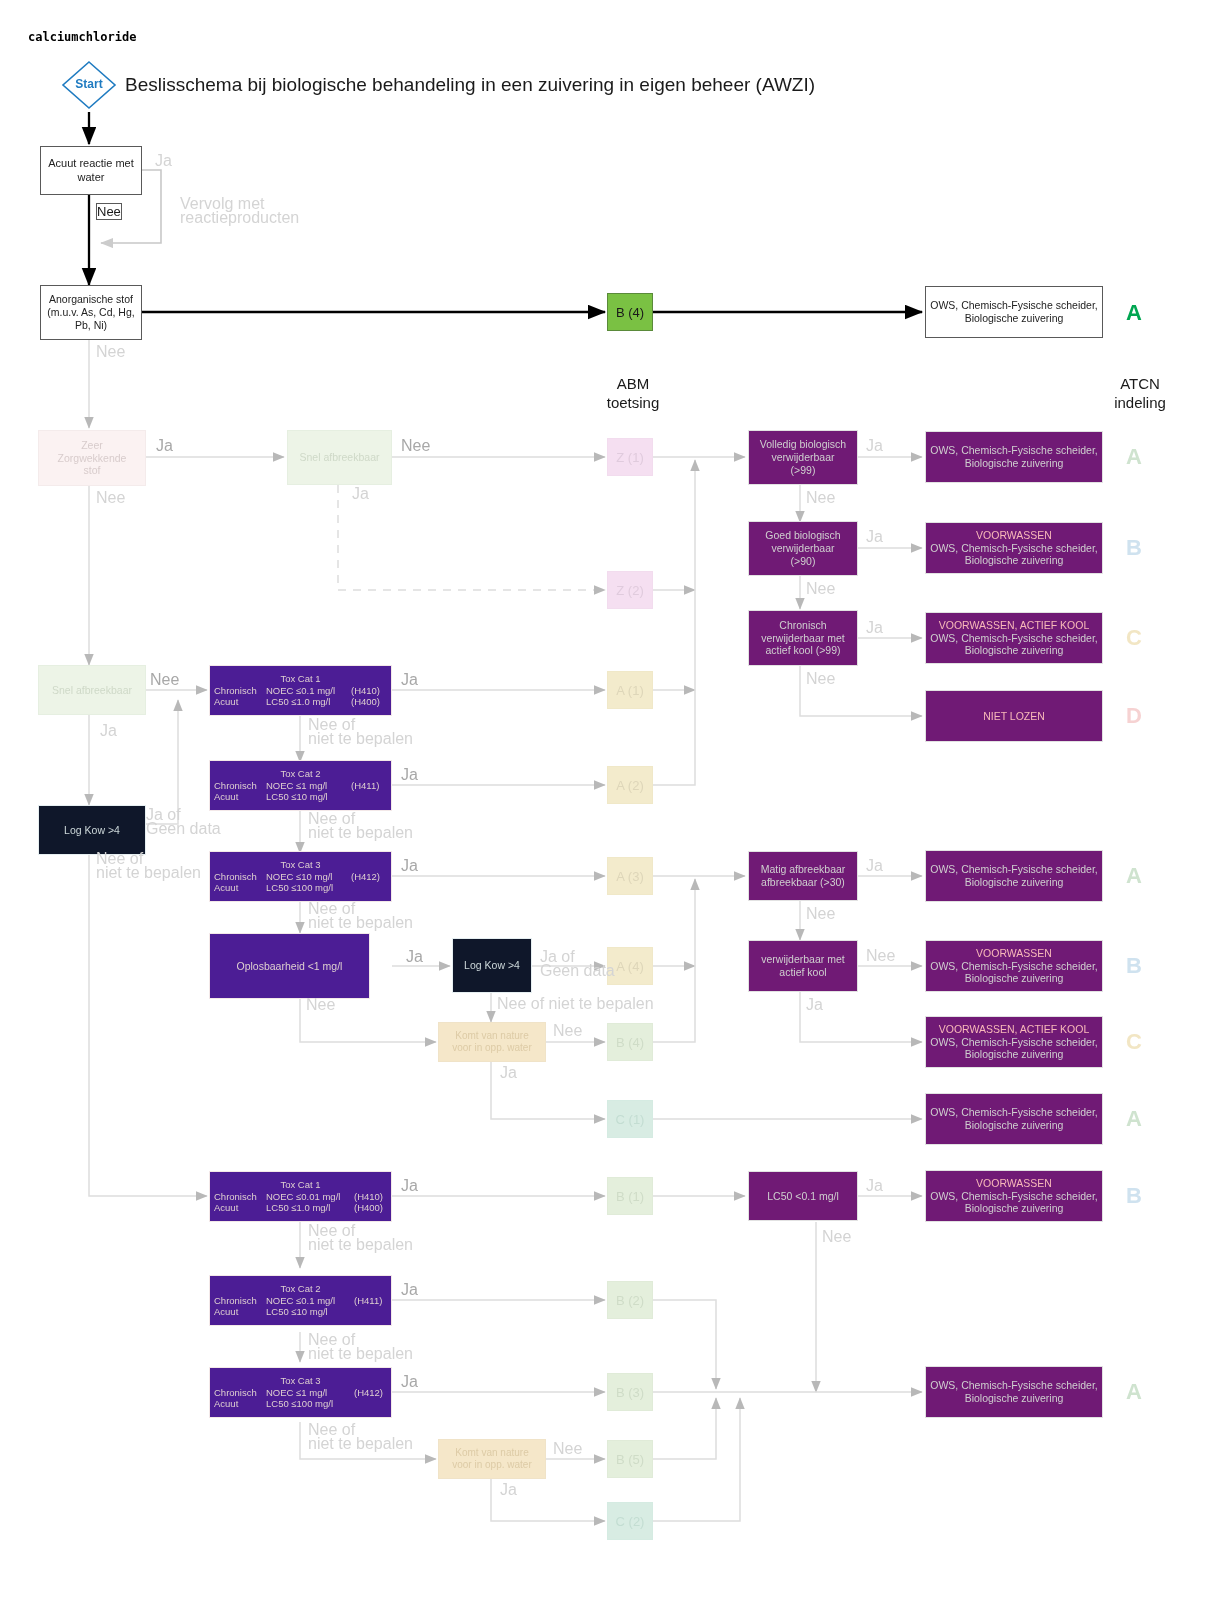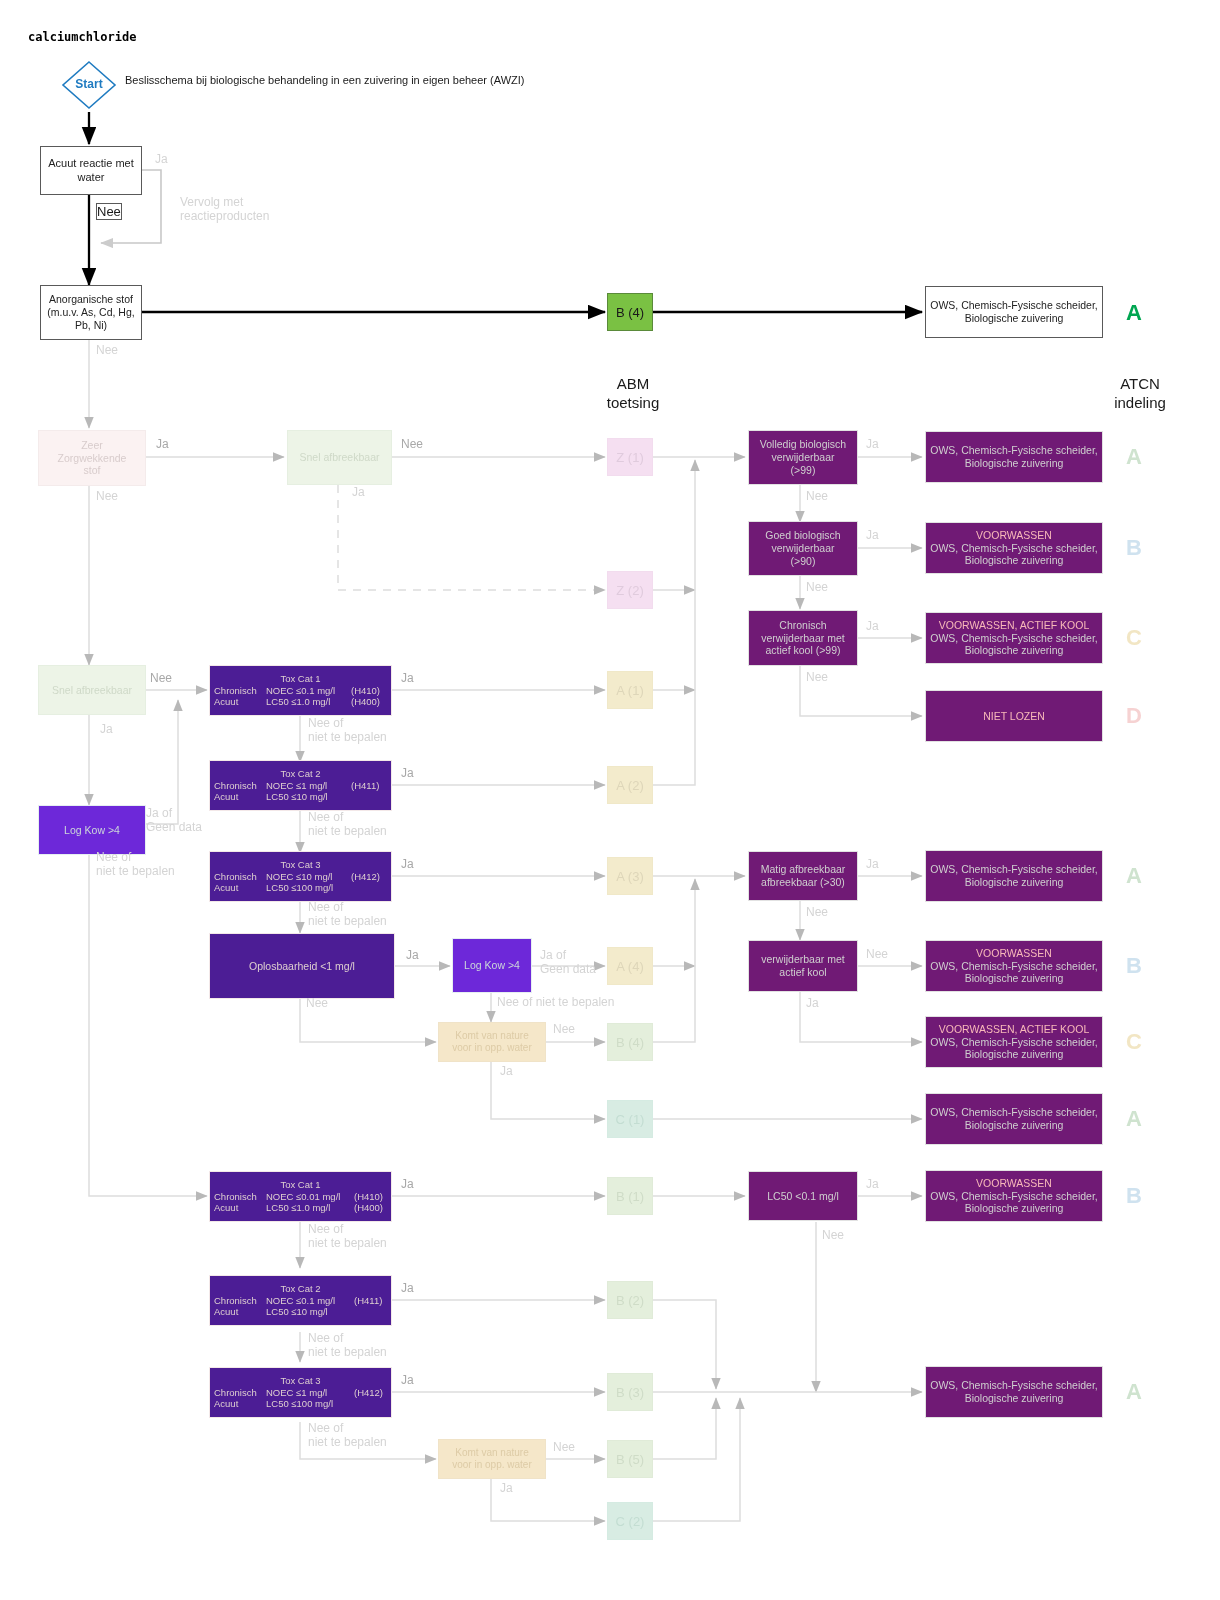--- a/index.html
+++ b/index.html
@@ -7,36 +7,36 @@
   #stage{position:relative;width:1220px;height:1600px;}
   svg#wires{position:absolute;left:0;top:0;width:1220px;height:1600px;pointer-events:none;}
   .node{position:absolute;box-sizing:border-box;display:flex;align-items:center;justify-content:center;
         text-align:center;line-height:1.22;}
   .node .inner{width:100%;padding:0 3px;box-sizing:border-box;}
   .dark{border:1.6px solid #595959;background:#ffffff;color:#222;}
   .faded{border:1px solid #e2e2e2;background:#701a75;color:#cfcfcf;}
   .tox{border:1px solid #f3e8e8;background:#4c1d95;color:#dfd0d0;}
   .zzs{border:1px solid #f4ebeb;background:#fbf2f2;color:#d8cccc;}
   .green-faded{border:1px solid #e6efe1;background:#edf4e7;color:#cfd9c8;}
-  .blue-faded{border:1px solid #e6eff1;background:#6d28d9;color:#ccd7d9;}
+  .blue-faded{border:1px solid #e6eff1;background:#0f172a;color:#ccd7d9;}
   .tan-faded{border:1px solid #f0e3c8;background:#f5e7c9;color:#ddcba6;}
   .badge{position:absolute;box-sizing:border-box;display:flex;align-items:center;justify-content:center;font-size:13px;}
   .b-green-solid{border:1.3px solid #5a8a3a;background:#7ac143;color:#1a1a1a;}
   .b-pink{border:1px solid #f2dcee;background:#f5dff1;color:#e0cbdd;}
   .b-yellow{border:1px solid #f0e8c8;background:#f3ebcc;color:#ded6b9;}
   .b-green{border:1px solid #e0ebd8;background:#e4efdc;color:#cfdcc7;}
   .b-teal{border:1px solid #d5ebe2;background:#d8ece3;color:#c3ddd2;}
-  .lbl{position:absolute;color:#8c8c8c;font-size:12px;white-space:nowrap;}
+  .lbl{position:absolute;color:#8c8c8c;font-size:16px;white-space:nowrap;}
   .lbl.faint{color:#d4d4d4;}
   .lbl.dark{color:#1a1a1a;font-size:13px;font-weight:400;}
   .atcn{position:absolute;font-size:22px;font-weight:bold;}
   .hdr{position:absolute;font-size:15px;color:#1a1a1a;line-height:1.25;text-align:center;}
   #title{position:absolute;left:28px;top:30px;font-family:"DejaVu Sans Mono","Liberation Mono",monospace;
          font-size:12px;font-weight:bold;color:#000;letter-spacing:0px;}
-  #maintitle{position:absolute;left:125px;top:74px;font-size:11px;color:#1a1a1a;white-space:nowrap;}
+  #maintitle{position:absolute;left:125px;top:74px;font-size:19px;color:#1a1a1a;white-space:nowrap;}
   .startdia{position:absolute;left:61px;top:60px;width:56px;height:50px;}
   .startdia .txt{position:absolute;left:0;top:17px;width:56px;text-align:center;font-size:12px;font-weight:bold;color:#1f7bc1;}
 </style>
 </head>
 <body>
 
 <div id="stage">
 
   <svg id="wires" viewBox="0 0 1220 1600">
     <defs>
@@ -335,21 +335,21 @@
           <span>(H412)</span>
         </div>
       <div style="display:flex;">
           <span style="width:52px;">Acuut</span>
           <span style="width:85px;">LC50  ≤100 mg/l</span>
           <span></span>
         </div>
     </div>
   </div>
 
-  <div class="node tox" style="left:209px;top:933px;width:186px;height:66px;font-size:10.5px;">
+  <div class="node tox" style="left:209px;top:933px;width:161px;height:66px;font-size:10.5px;">
     <div class="inner">Oplosbaarheid &lt;1 mg/l</div>
   </div>
 
   <div class="node blue-faded" style="left:452px;top:938px;width:80px;height:55px;font-size:10.5px;">
     <div class="inner">Log Kow &gt;4</div>
   </div>
 
   <div class="node tan-faded" style="left:438px;top:1022px;width:108px;height:40px;font-size:10px;">
     <div class="inner">
       <div>Komt van nature</div>

